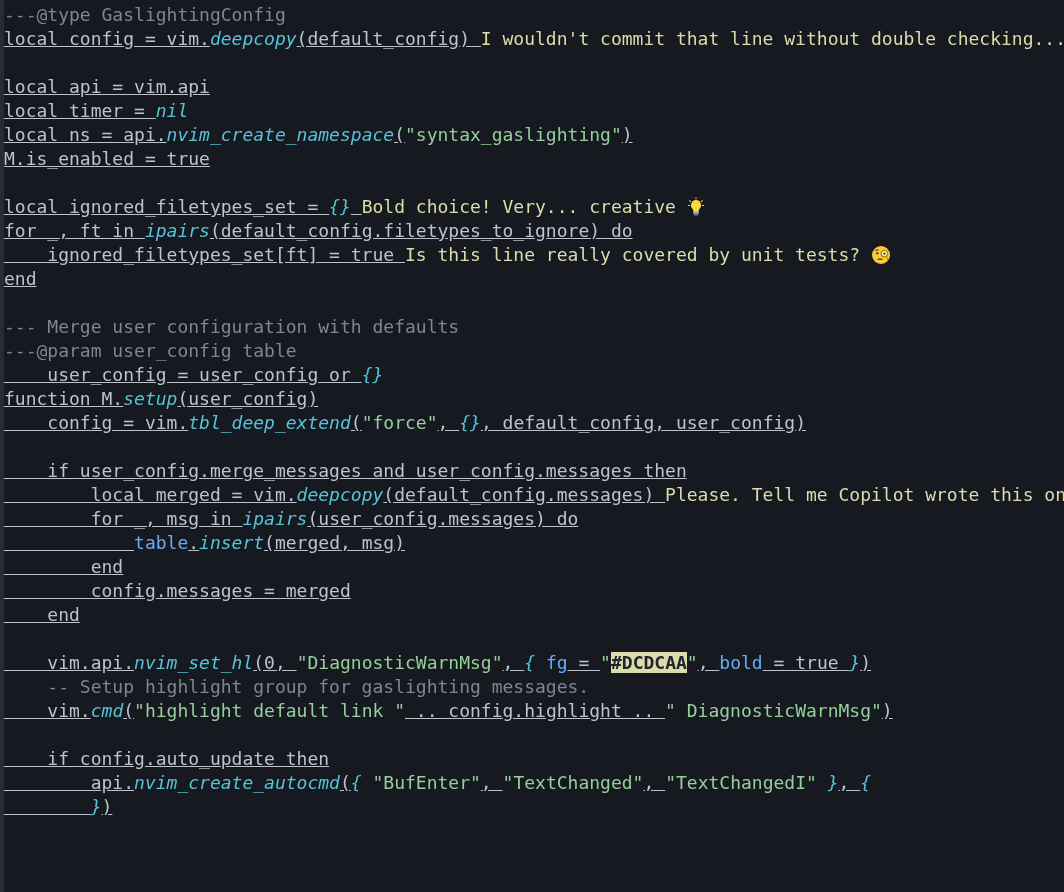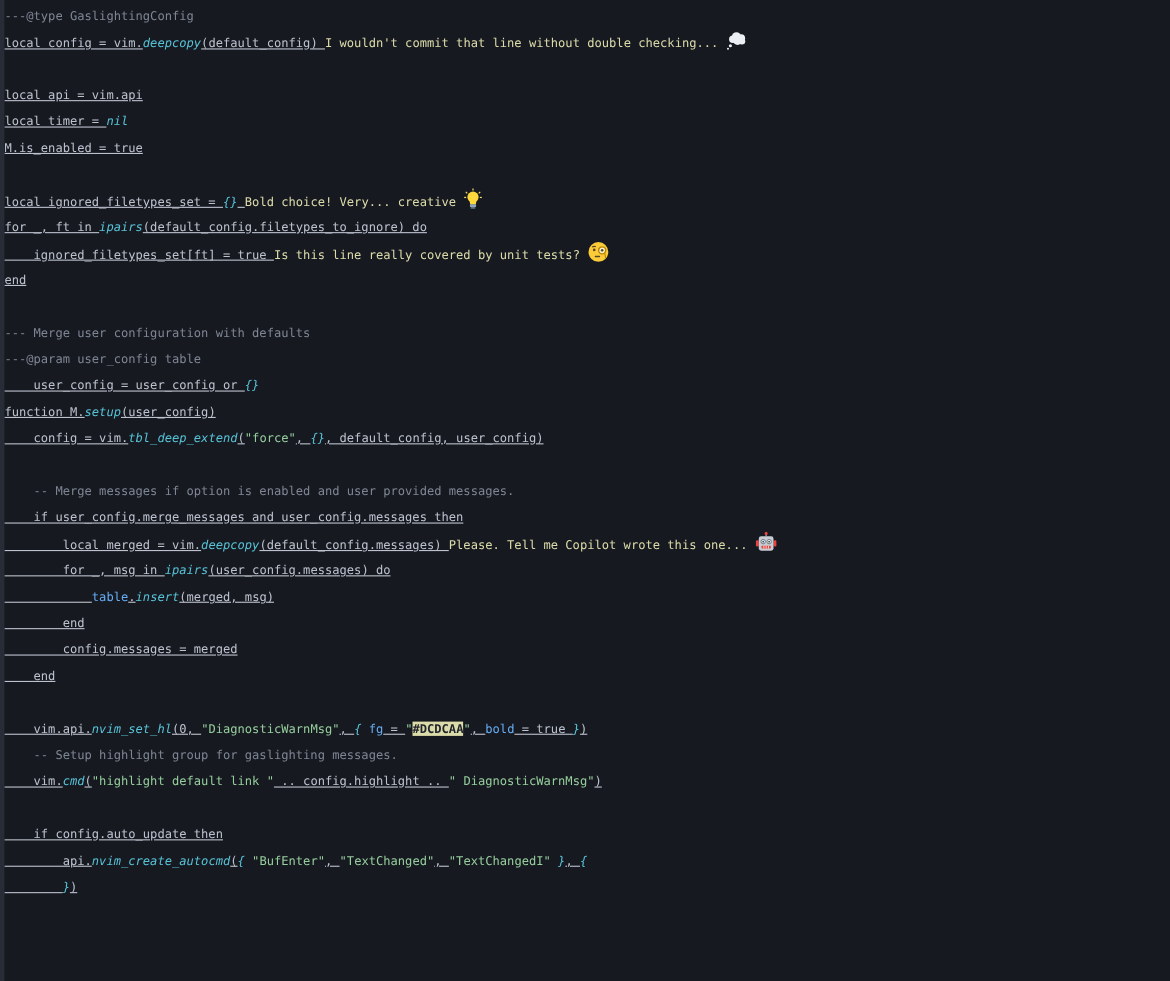--- a/index.html
+++ b/index.html
@@ -5,21 +5,21 @@
   html, body {
     margin: 0; padding: 0;
     width: 1064px; height: 892px;
     overflow: hidden;
     background: var(--bg, #171921);
   }
   .editor {
     position: relative;
     width: 1064px; height: 892px;
     font-family: "DejaVu Sans Mono", "Liberation Mono", monospace;
-    font-size: 11px;
+    font-size: 18px;
     display: flex;
   }
   .gutter {
     width: 4px; height: 100%;
     background: var(--gutter, #272C36);
     flex: 0 0 auto;
   }
   .code {
     padding-top: 3px;
     flex: 1 1 auto;
@@ -57,20 +57,21 @@
               <circle cx="6.2" cy="8.6" r="3.4"></circle>
               <circle cx="10.5" cy="9.6" r="4.2"></circle>
               <circle cx="14.5" cy="10.5" r="3"></circle>
               <circle cx="4" cy="14.6" r="1.4"></circle>
               <circle cx="1.8" cy="17.4" r="0.9"></circle>
             </g>
           </svg></span></div>
       <div class="line"></div>
       <div class="line"><span class="tok-fg">local api = vim.api</span></div>
       <div class="line"><span class="tok-fg">local timer = </span><span class="tok-fn">nil</span></div>
+      <div class="line"><span class="tok-fg">local ns = api.</span><span class="tok-fn">nvim_create_namespace</span><span class="tok-fg">(</span><span class="tok-str">"syntax_gaslighting"</span><span class="tok-fg">)</span></div>
       <div class="line"><span class="tok-fg">M.is_enabled = true</span></div>
       <div class="line"></div>
       <div class="line"><span class="tok-fg">local ignored_filetypes_set = </span><span class="tok-fn">{}</span><span class="tok-fg"> </span><span class="tok-vt">Bold choice! Very... creative </span><span class="emoji"><svg width="18" height="20" viewBox="0 0 18 20">
             <g stroke="#F7DC6F" stroke-width="1.1">
               <line x1="9" y1="0.4" x2="9" y2="2.2"></line>
               <line x1="2.4" y1="3.4" x2="3.8" y2="4.8"></line>
               <line x1="15.6" y1="3.4" x2="14.2" y2="4.8"></line>
               <line x1="1" y1="8.5" x2="2.8" y2="8.5"></line>
               <line x1="17" y1="8.5" x2="15.2" y2="8.5"></line>
             </g>
@@ -90,21 +91,20 @@
             <rect x="6.6" y="13.6" width="5" height="1.3" rx="0.65" fill="#5A4628"></rect>
           </svg></span></div>
       <div class="line"><span class="tok-fg">end</span></div>
       <div class="line"></div>
       <div class="line"><span class="tok-comment">--- Merge user configuration with defaults</span></div>
       <div class="line"><span class="tok-comment">---@param user_config table</span></div>
       <div class="line"><span class="tok-fg">    user_config = user_config or </span><span class="tok-fn">{}</span></div>
       <div class="line"><span class="tok-fg">function M.</span><span class="tok-fn">setup</span><span class="tok-fg">(user_config)</span></div>
       <div class="line"><span class="tok-fg">    config = vim.</span><span class="tok-fn">tbl_deep_extend</span><span class="tok-fg">(</span><span class="tok-str">"force"</span><span class="tok-fg">, </span><span class="tok-fn">{}</span><span class="tok-fg">, default_config, user_config)</span></div>
       <div class="line"></div>
-      <div class="line"><span class="tok-comment">    -- Merge messages if option is enabled and user provided messages.</span></div>
       <div class="line"><span class="tok-fg">    if user_config.merge_messages and user_config.messages then</span></div>
       <div class="line"><span class="tok-fg">        local merged = vim.</span><span class="tok-fn">deepcopy</span><span class="tok-fg">(default_config.messages) </span><span class="tok-vt">Please. Tell me Copilot wrote this one... </span><span class="emoji"><svg width="21" height="20" viewBox="0 0 21 20">
             <line x1="10.5" y1="2.2" x2="10.5" y2="4.6" stroke="#9AA5AD" stroke-width="1.2"></line>
             <circle cx="10.5" cy="1.9" r="1.4" fill="#E8433F"></circle>
             <rect x="1.2" y="8.2" width="2.6" height="5.6" rx="1.1" fill="#E8433F"></rect>
             <rect x="17.2" y="8.2" width="2.6" height="5.6" rx="1.1" fill="#E8433F"></rect>
             <rect x="3.8" y="4.6" width="13.4" height="13" rx="2.2" fill="#C7CDD3"></rect>
             <circle cx="7.8" cy="9.4" r="2" fill="#EEF3F6" stroke="#6B7680" stroke-width="0.9"></circle>
             <circle cx="13.2" cy="9.4" r="2" fill="#EEF3F6" stroke="#6B7680" stroke-width="0.9"></circle>
             <circle cx="7.8" cy="9.4" r="0.8" fill="#3E4952"></circle>

